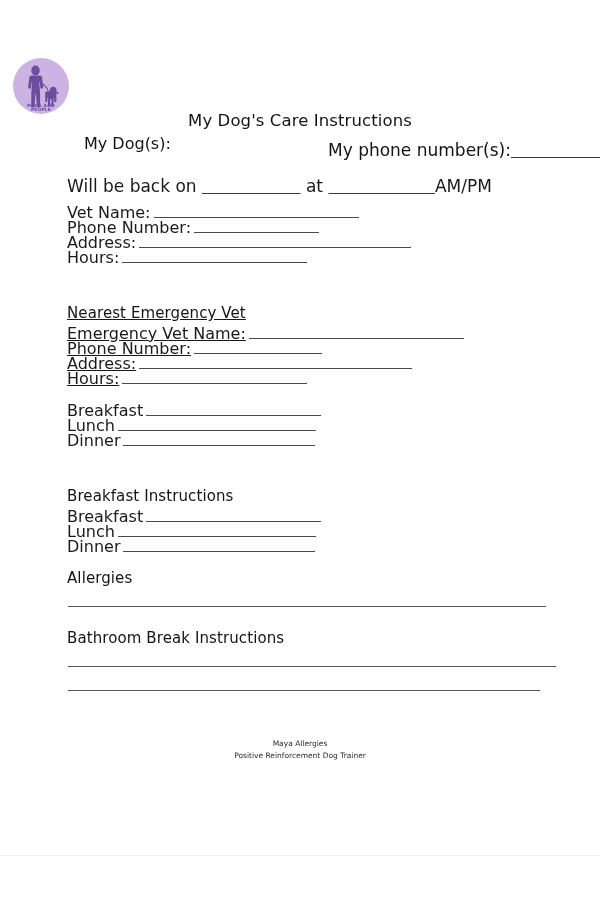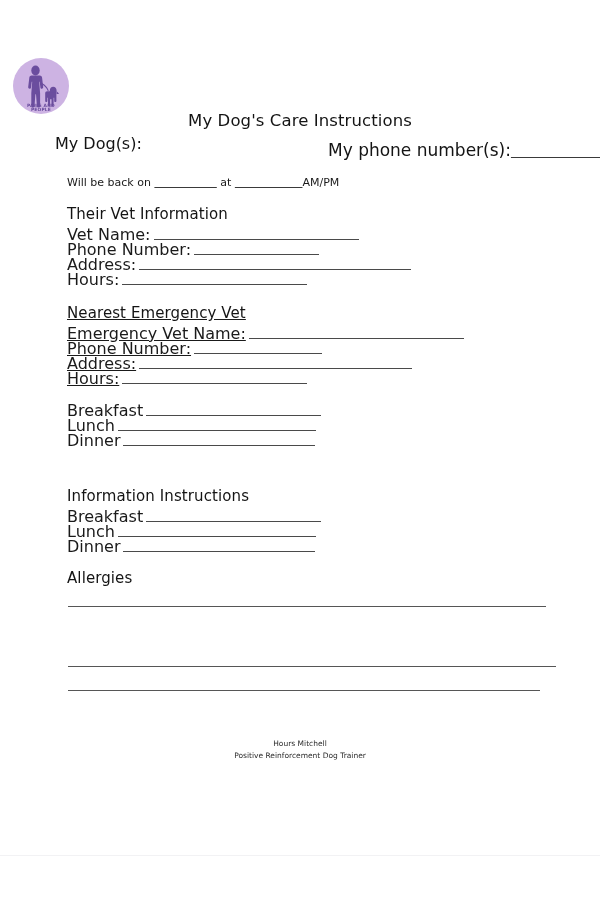--- a/index.html
+++ b/index.html
@@ -51,39 +51,39 @@
     top: 111px;
     width: 600px;
     text-align: center;
     font-size: 16.5px;
     font-weight: normal;
     letter-spacing: 0.1px;
     color: #141414;
   }
   .my-dogs {
     position: absolute;
-    left: 55px;
+    left: 84px;
     top: 134px;
     font-size: 16px;
     font-weight: normal;
     color: #141414;
   }
   .phone-row {
     position: absolute;
     left: 328px;
     top: 140px;
     font-size: 17px;
     color: #141414;
     white-space: nowrap;
   }
   .backon-row {
     position: absolute;
     left: 67px;
     top: 176px;
-    font-size: 11px;
+    font-size: 17px;
     color: #1a1a1a;
     white-space: nowrap;
   }
 
   
   .blank {
     text-decoration: underline;
     text-decoration-color: #3a3a3a;
     letter-spacing: -0.3px;
     color: transparent;
@@ -186,57 +186,59 @@
 
   <div class="backon-row">
     <span>Will be back on</span>
     <span class="blank">____________</span>
     <span>at</span>
     <span class="blank">_____________</span><span>AM/PM</span>
   </div>
 
   <div id="sections-host">
       <div class="section" style="top: 205px;">
-        <h2>Their Vet Information</h2>
         <div class="field"><span class="lbl">Vet Name:</span><span class="rule" style="width: 205px;"></span></div>
         <div class="field"><span class="lbl">Phone Number:</span><span class="rule" style="width: 125px;"></span></div>
         <div class="field"><span class="lbl">Address:</span><span class="rule" style="width: 272px;"></span></div>
         <div class="field"><span class="lbl">Hours:</span><span class="rule" style="width: 185px;"></span></div>
       </div>
       <div class="section" style="top: 304px; text-decoration: underline;">
         <h2>Nearest Emergency Vet</h2>
         <div class="field"><span class="lbl">Emergency Vet Name:</span><span class="rule" style="width: 215px;"></span></div>
         <div class="field"><span class="lbl">Phone Number:</span><span class="rule" style="width: 128px;"></span></div>
         <div class="field"><span class="lbl">Address:</span><span class="rule" style="width: 273px;"></span></div>
         <div class="field"><span class="lbl">Hours:</span><span class="rule" style="width: 185px;"></span></div>
       </div>
       <div class="section" style="top: 403px;">
         <div class="field"><span class="lbl">Breakfast</span><span class="rule" style="width: 175px;"></span></div>
         <div class="field"><span class="lbl">Lunch</span><span class="rule" style="width: 198px;"></span></div>
         <div class="field"><span class="lbl">Dinner</span><span class="rule" style="width: 192px;"></span></div>
       </div>
       <div class="section" style="top: 487px;">
-        <h2>Information Instructions</h2>
+        <h2>Breakfast Instructions</h2>
         <div class="field"><span class="lbl">Breakfast</span><span class="rule" style="width: 175px;"></span></div>
         <div class="field"><span class="lbl">Lunch</span><span class="rule" style="width: 198px;"></span></div>
         <div class="field"><span class="lbl">Dinner</span><span class="rule" style="width: 192px;"></span></div>
       </div>
     </div>
 
   <div class="section" style="top:569px">
     <h2>Allergies</h2>
   </div>
   <div id="allergy-rules">
       <div class="longrule" style="top: 606px; width: 478px;"></div>
     </div>
 
+  <div class="section" style="top:629px">
+    <h2>Bathroom Break Instructions</h2>
+  </div>
   <div id="bathroom-rules">
       <div class="longrule" style="top: 666px; width: 488px;"></div>
       <div class="longrule" style="top: 690px; width: 472px;"></div>
     </div>
 
   <div class="footer" style="top:738px">
-    <div>Hours Mitchell</div>
+    <div>Maya Allergies</div>
     <div>Positive Reinforcement Dog Trainer</div>
   </div>
 
   <div class="page-edge"></div>
 </div>
 
 </body></html>

